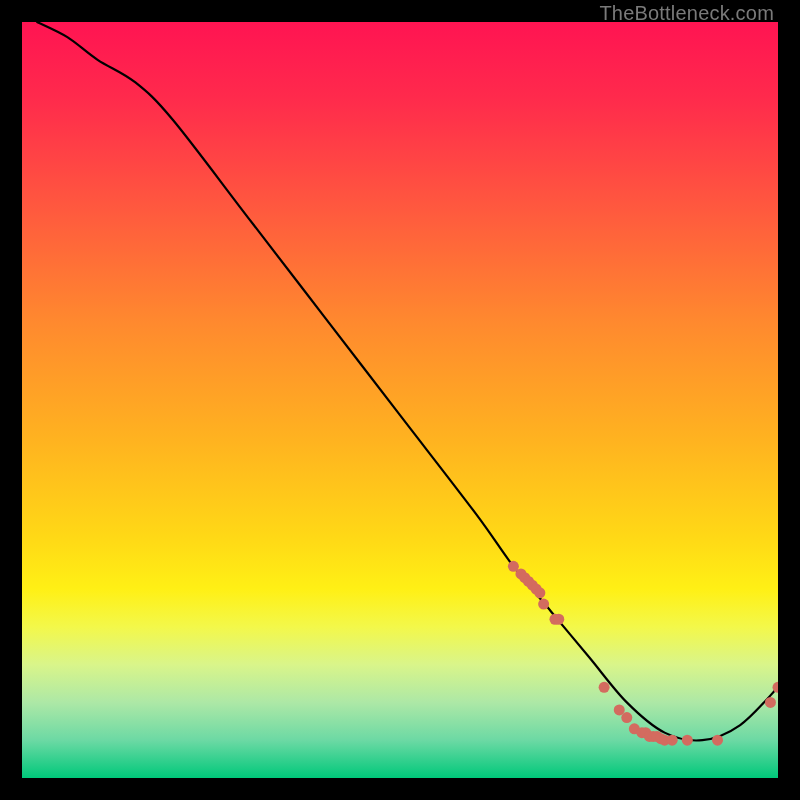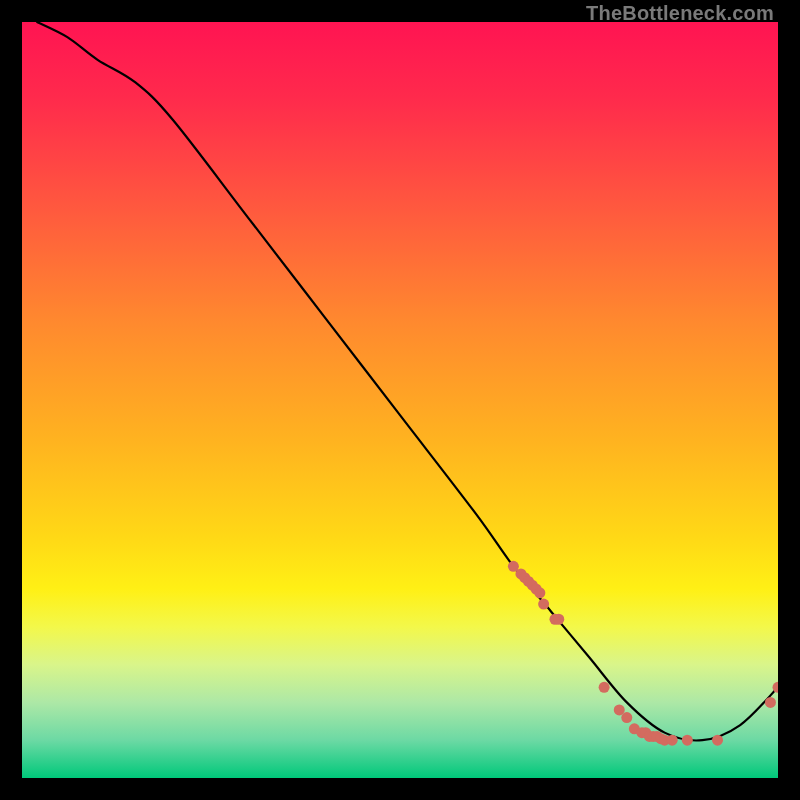--- a/index.html
+++ b/index.html
@@ -43,21 +43,21 @@
     width: 756px;
     height: 756px;
     display: block;
   }
   .watermark {
     position: absolute;
     top: 2px;
     right: 26px;
     font-family: Arial, Helvetica, sans-serif;
     font-size: 20px;
-    font-weight: 700;
+    font-weight: 400;
     color: #7a7a7a;
     letter-spacing: 0.2px;
     user-select: none;
   }
 </style>
 </head>
 <body>
 
 <div class="wrap">
   <div class="watermark">TheBottleneck.com</div>

